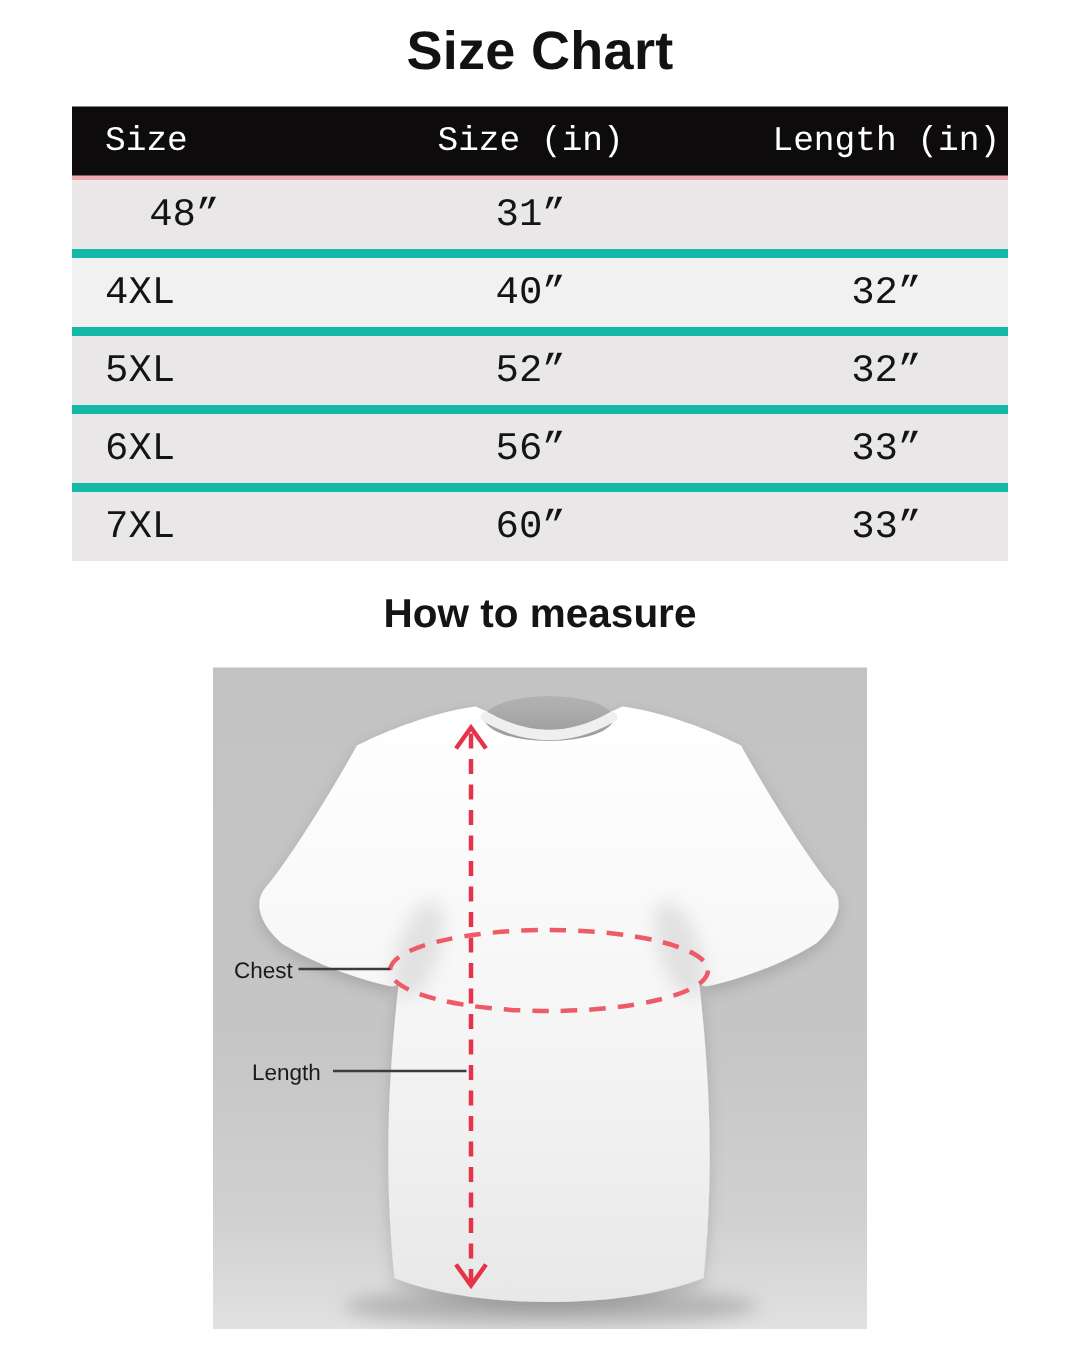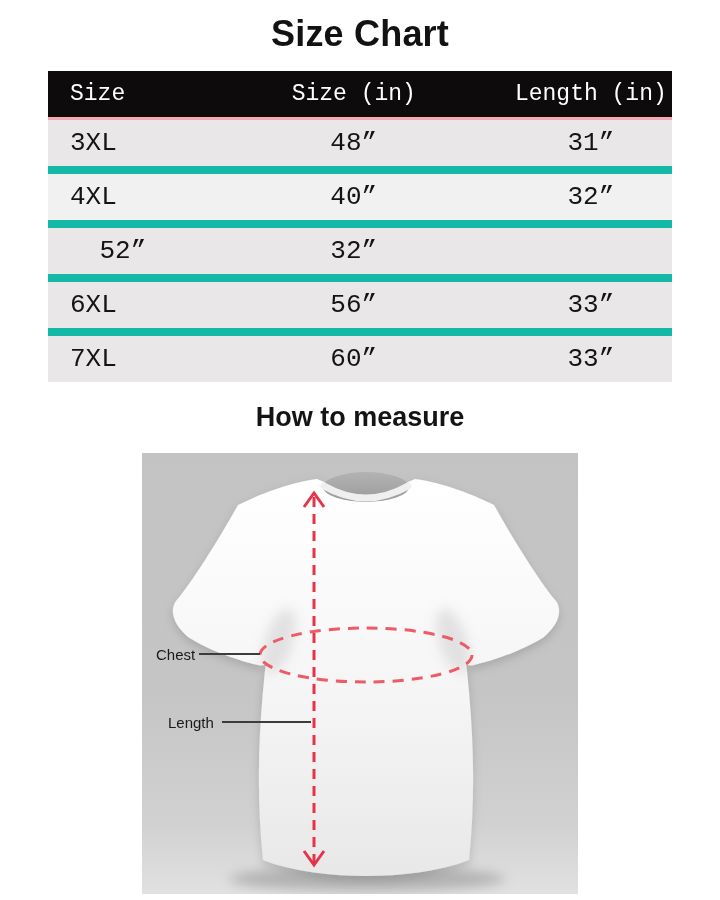--- a/index.html
+++ b/index.html
@@ -24,21 +24,21 @@
     align-items:center;
   }
   .t-head{
     background:#0d0b0c;color:#ffffff;height:46px;
     font-size:23px;font-weight:400;
     border-bottom:3px solid #f2a9b2;
   }
   .t-body-row{height:46px;font-size:26px;font-weight:400;color:#141414;}
   .t-body-row.odd{background:#eae7e8;}
   .t-body-row.even{background:#f2f1f1;}
-  .t-body-row + .t-body-row{border-top:8px solid #14b8a6;}
+  .t-body-row + .t-body-row{border-top:6px solid #14b8a6;}
   .cell-size{padding-left:22px;text-align:left;}
   .cell-chest{text-align:center;}
   .cell-length{text-align:center;}
 
   
   .measure-title{
     margin:20px 0 20px 0;text-align:center;
     font-size:27px;font-weight:700;color:#141414;
   }
 
@@ -61,30 +61,30 @@
   <h1 class="page-title">Size Chart</h1>
 
   <div class="size-table">
     <div class="t-row t-head">
       <div class="cell-size">Size</div>
       <div class="cell-chest">Size (in)</div>
       <div class="cell-length">Length (in)</div>
     </div>
 
     <div class="t-row t-body-row odd">
-      <div class="cell-size">3XL</div>
       <div class="cell-chest">48”</div>
       <div class="cell-length">31”</div>
     </div>
     <div class="t-row t-body-row even">
       <div class="cell-size">4XL</div>
       <div class="cell-chest">40”</div>
       <div class="cell-length">32”</div>
     </div>
     <div class="t-row t-body-row odd">
+      <div class="cell-size">5XL</div>
       <div class="cell-chest">52”</div>
       <div class="cell-length">32”</div>
     </div>
     <div class="t-row t-body-row odd">
       <div class="cell-size">6XL</div>
       <div class="cell-chest">56”</div>
       <div class="cell-length">33”</div>
     </div>
     <div class="t-row t-body-row odd">
       <div class="cell-size">7XL</div>

